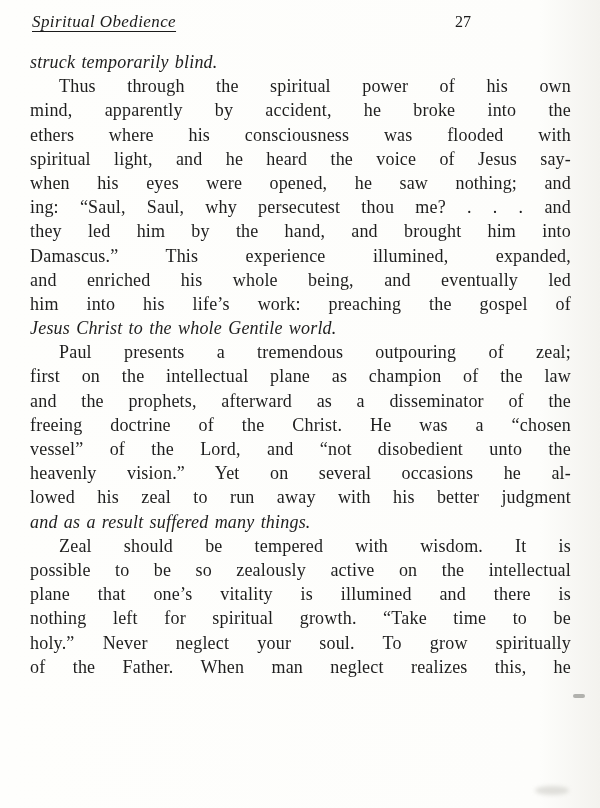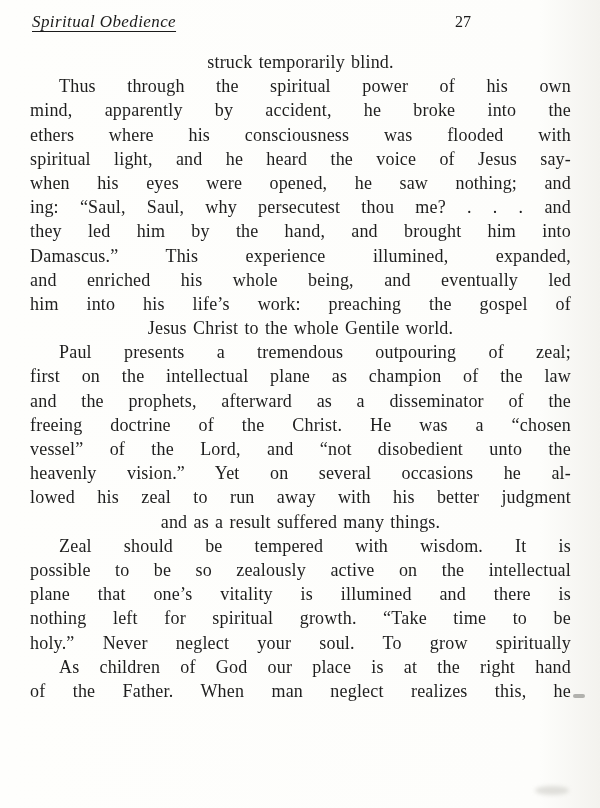--- a/index.html
+++ b/index.html
@@ -60,21 +60,22 @@
     letter-spacing: 0.2px;
     word-spacing: 1.5px;
     color: #1e1e1e;
     overflow: hidden;
   }
   .line.just {
     text-align: justify;
     text-align-last: justify;
   }
   .line.final {
-    text-align: center;
+    text-align: left;
+    font-style: italic;
   }
   .line.indent {
     padding-left: 29px;
   }
   .artifact {
     position: absolute;
     pointer-events: none;
   }
   .artifact.edge-mark {
     right: 15px;
@@ -135,21 +136,20 @@
         <div class="line final">and as a result suffered many things.</div>
       </div>
       <div class="paragraph">
         <div class="line just indent">Zeal should be tempered with wisdom. It is</div>
         <div class="line just">possible to be so zealously active on the intellectual</div>
         <div class="line just">plane that one’s vitality is illumined and there is</div>
         <div class="line just">nothing left for spiritual growth. “Take time to be</div>
         <div class="line just">holy.” Never neglect your soul. To grow spiritually</div>
       </div>
       <div class="paragraph">
-        <div class="line just indent">As children of God our place is at the right hand</div>
         <div class="line just">of the Father. When man neglect realizes this, he</div>
       </div>
     </div>
 
   <div class="artifact edge-mark"></div>
   <div class="artifact bottom-smudge"></div>
 
 </div>
 
 </body></html>

